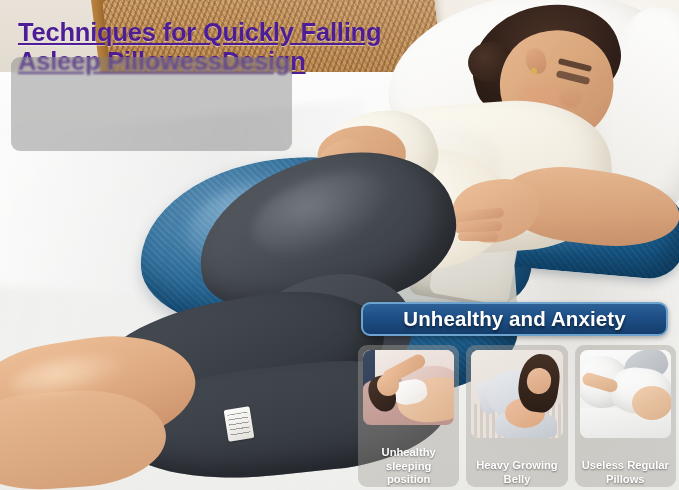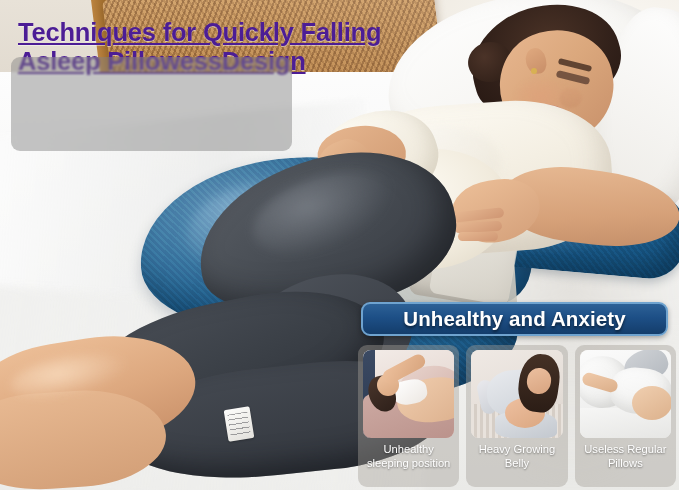--- a/index.html
+++ b/index.html
@@ -376,21 +376,21 @@
   .card{
     flex:1; background:rgba(164,160,153,.42);
     border-radius:9px; padding:5px 5px 0 5px;
     display:flex; flex-direction:column; align-items:center;
   }
   .thumb{
     width:100%; height:88px; border-radius:8px; overflow:hidden;
     position:relative; background:#efeae6;
   }
   .card-caption{
-    margin-top:5px; text-align:center; font-size:11.2px; font-weight:normal;
+    margin-top:21px; text-align:center; font-size:11.2px; font-weight:bold;
     line-height:1.22; color:#ffffff; text-shadow:0 1px 2px rgba(0,0,0,.45);
   }
 
   
   .t1-bg{ position:absolute; inset:0; background:linear-gradient(160deg,#f3ece8 0%,#e9ddd7 45%, #d8bfb8 100%); }
   .t1-head{ position:absolute; left:-6px; top:0; width:18px; height:88px; background:linear-gradient(180deg,#3b4a63,#2b3850); }
   .t1-sheet{ position:absolute; left:0; bottom:0; width:100%; height:46px;
     background:linear-gradient(160deg,#cdaaa3,#bb938c); border-radius:20% 40% 0 0; }
   .t1-pillow{ position:absolute; left:36px; top:16px; width:62px; height:40px;
     background:linear-gradient(150deg,#e8d4cd,#d3b2aa); border-radius:50%; transform:rotate(-8deg); }

